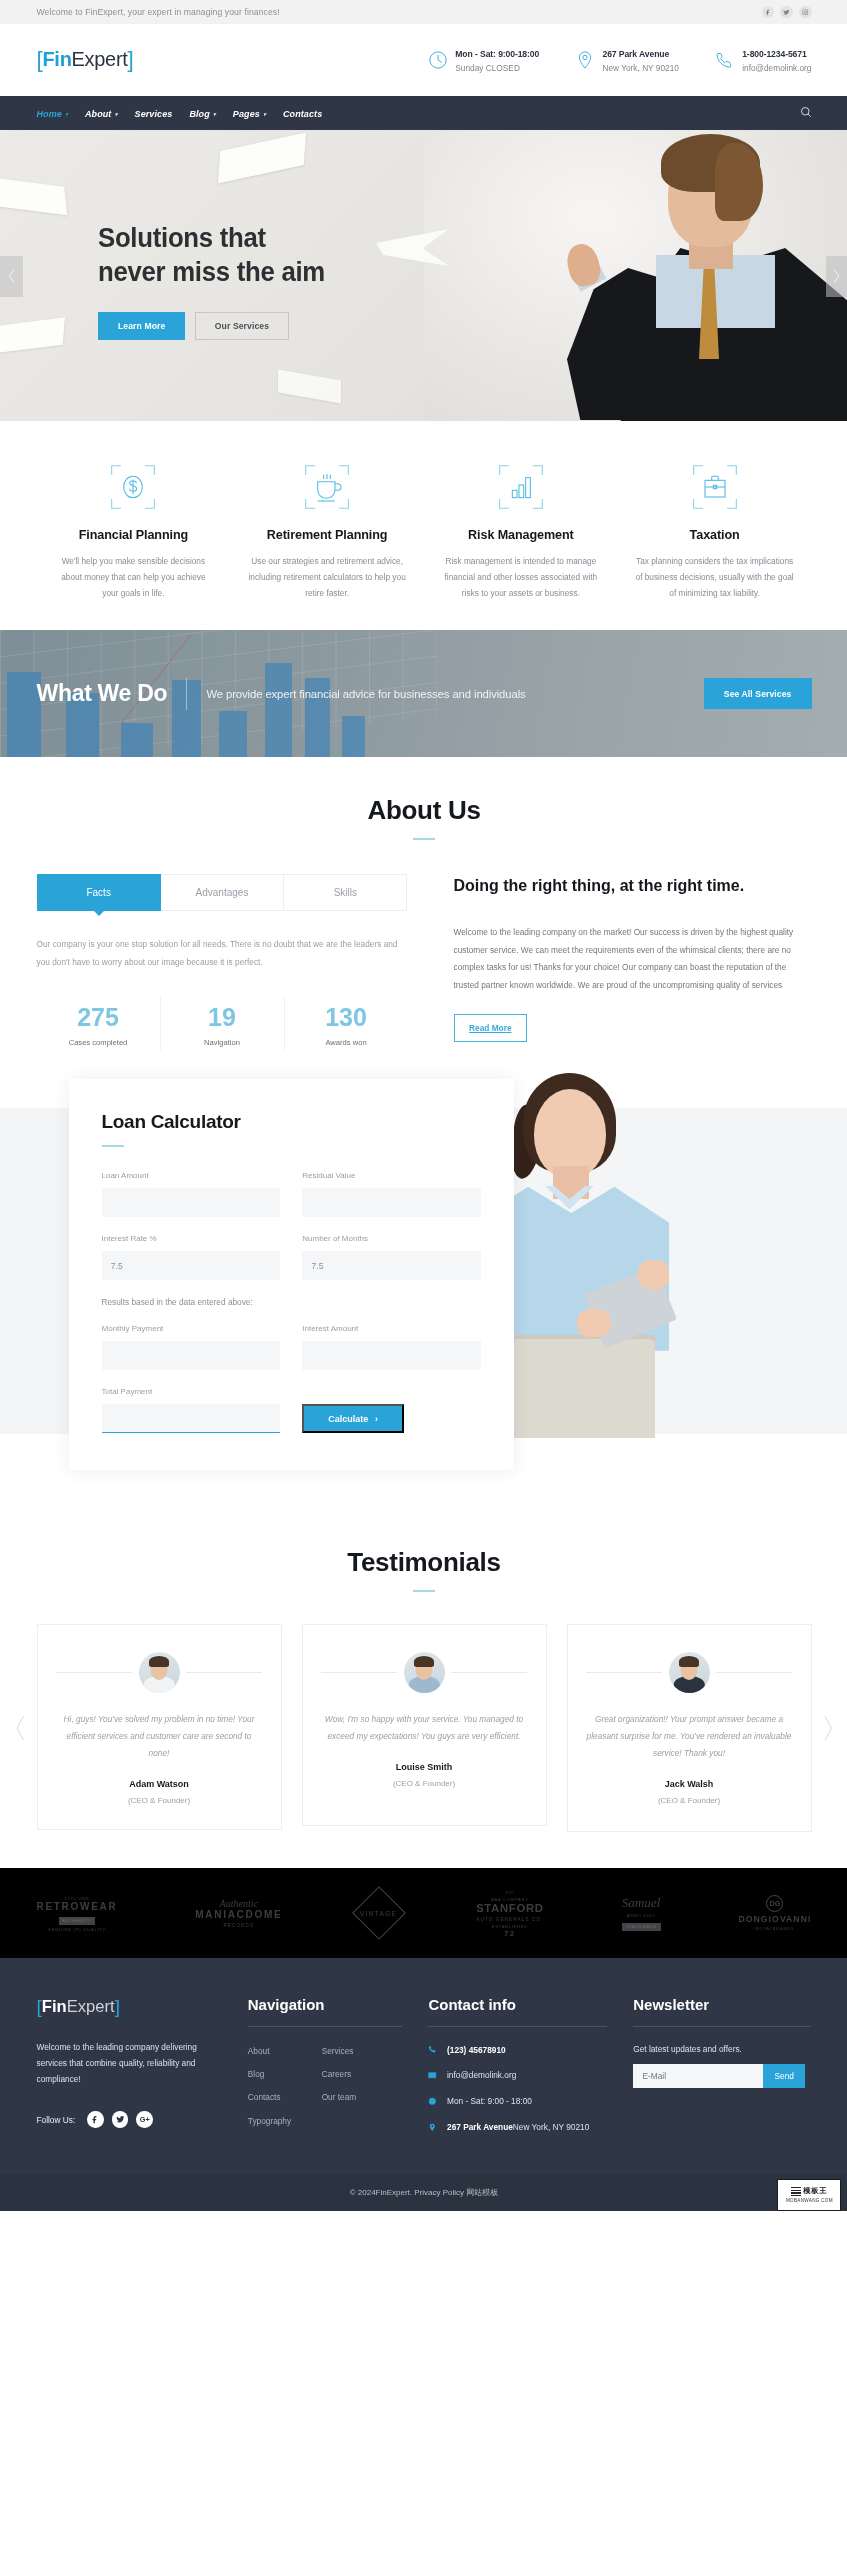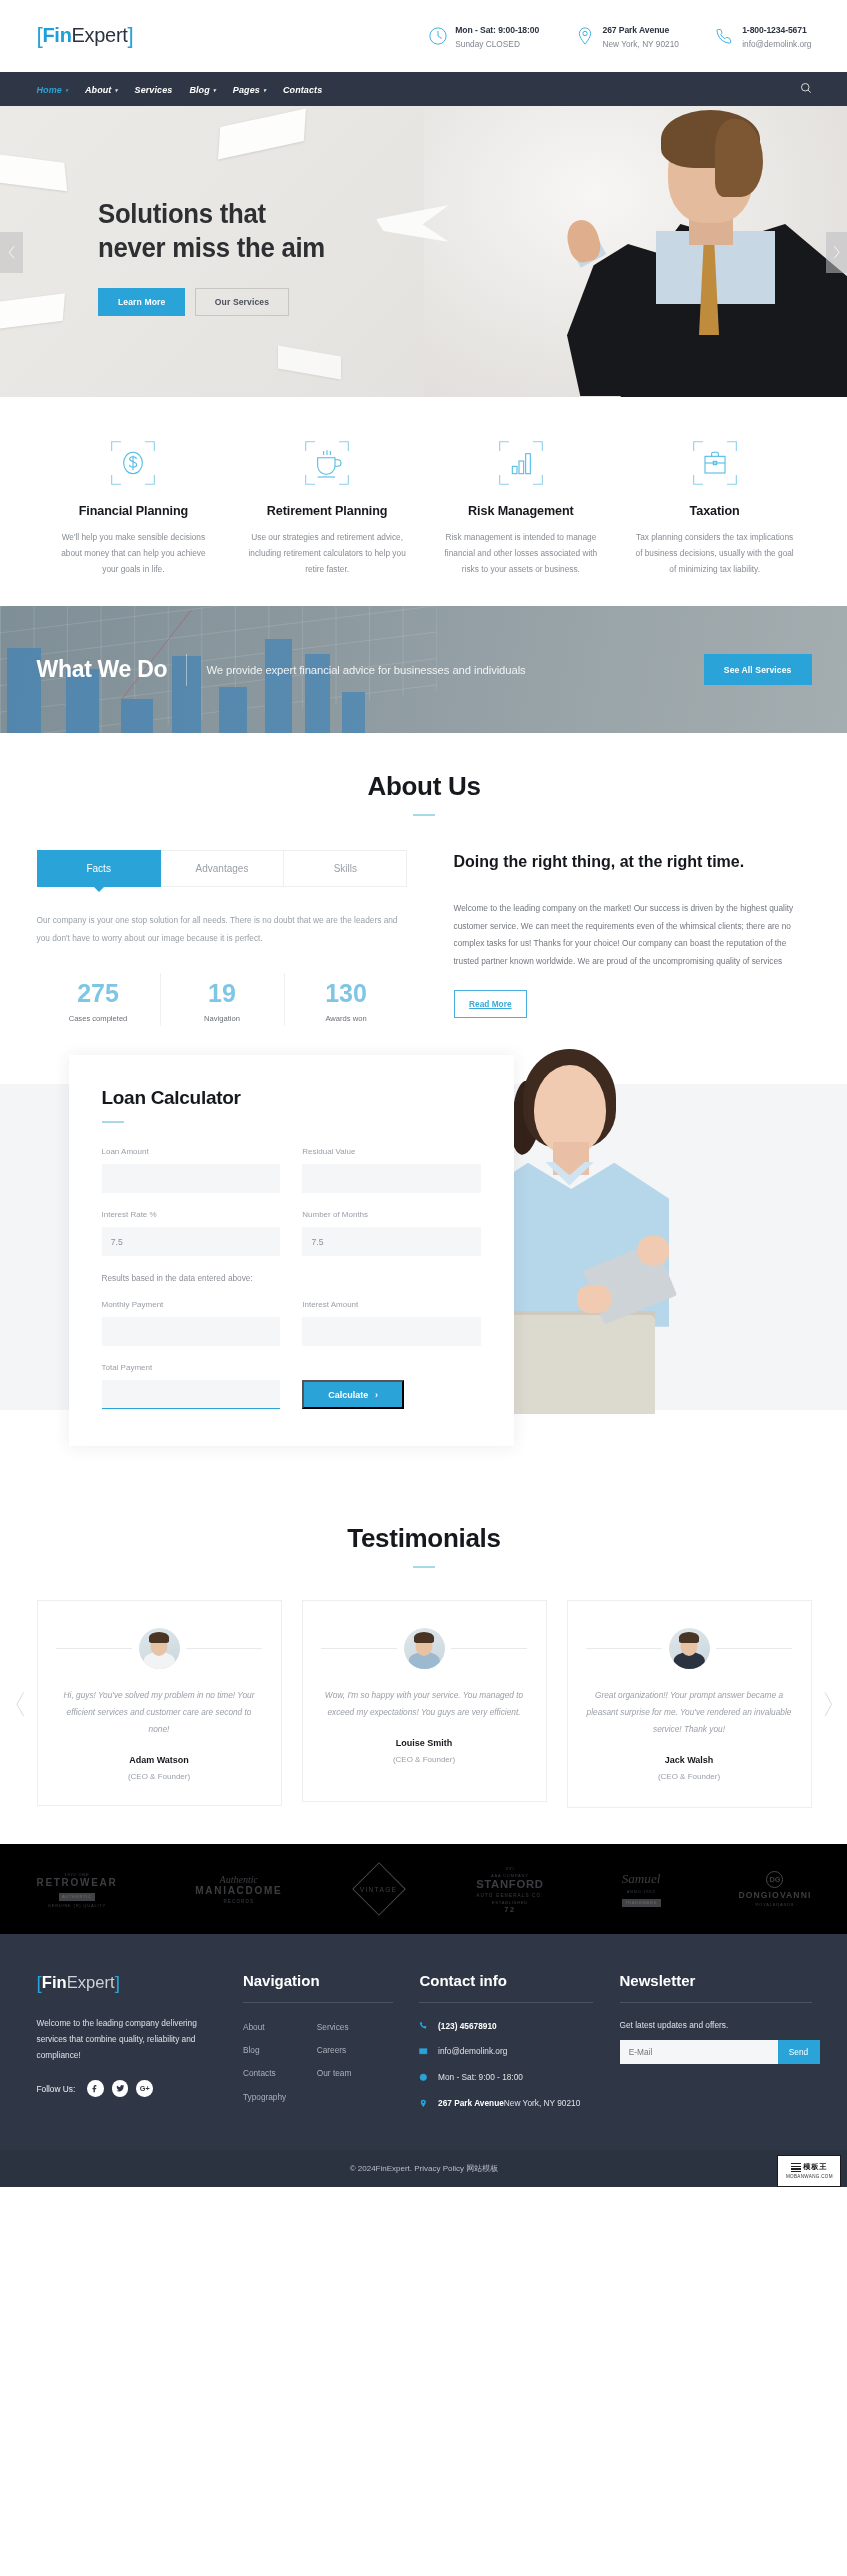--- a/index.html
+++ b/index.html
@@ -302,41 +302,41 @@
   .footer .container { display:flex; gap: 26.5px; }
   .fcol1 { width: 199px; }
   .fcol2 { width: 166px; }
   .fcol3 { width: 192px; }
   .fcol4 { width: 192px; }
   .flogo { font-size: 16.6px; white-space:nowrap; }
   .flogo .br { color:#29a3d8; font-weight:300; font-size:19px; vertical-align:-1.3px; }
   .flogo .fin { color:#fff; font-weight:700; }
   .flogo .exp { color:#cfd3da; font-weight:300; }
   .fabout { margin-top: 21px; font-size: 8.3px; line-height: 1.95; color:#dfe2e7; }
-  .follow { margin-top: 17px; display:flex; align-items:center; gap: 8px; }
+  .follow { margin-top: 24px; display:flex; align-items:center; gap: 8px; }
   .follow-lbl { font-size: 8.3px; color:#eef0f3; margin-right: 4px; }
   .fsoc { width: 16.6px; height:16.6px; border-radius:50%; background:#fff; display:flex; align-items:center; justify-content:center; }
   .fsoc svg { width: 8.6px; height: 8.6px; fill:#2f3645; }
   .fsoc .gp { font-size: 7.3px; font-weight:700; color:#2f3645; font-family:"Liberation Sans",sans-serif; }
   .fh {
     font-size: 15px; color:#fff; font-weight:700; padding-bottom: 13.2px;
     font-family:"Liberation Sans Narrow","Liberation Sans",sans-serif;
   }
   .fh-rule { height:0.7px; background:#4b5261; margin-bottom: 17px; }
   .flinks { display:flex; gap: 30.5px; }
   .flinks ul { list-style:none; }
   .flinks li { margin-bottom: 11.3px; }
   .flinks a { color:#aab0ba; text-decoration:none; font-size: 8.3px; }
   .fcontact { list-style:none; }
   .fcontact li { display:flex; gap: 9.3px; margin-bottom: 11.3px; font-size: 8.3px; color:#dfe2e7; line-height:1.6; }
   .fc-ico { width: 9.3px; flex: 0 0 9.3px; color:#29a3d8; padding-top: 1.3px; }
   .fc-ico svg { width: 8.6px; height: 8.6px; fill: #29a3d8; }
   .fc-strong { font-weight:700; color:#fff; }
   .news-text { font-size: 8.3px; color:#dfe2e7; margin-bottom: 10.6px; }
-  .news-form { display:flex; width: 200px; }
+  .news-form { display:flex; width: 172px; }
   .news-form input {
     flex:1; height: 24px; border:none; background:#f4f6f8; padding: 0 9.3px;
     font-size: 8.3px; color:#8b9098; font-family:"Liberation Sans",sans-serif;
   }
   .news-form button { width: 42px; height: 24px; border:none; background:#29a3d8; color:#fff; font-size: 8.3px; cursor:pointer; font-family:"Liberation Sans",sans-serif; }
 
   .copy { background:#2b3240; padding: 13.2px 0; position: relative; }
   .copy-text { text-align:center; font-size: 8px; color:#b9bec7; }
   .mbw {
     position:absolute; right: 6.6px; top: 5.3px; width: 64px; height: 32px; background:#fff;
@@ -345,20 +345,42 @@
   .mbw-top { display:flex; align-items:center; gap:2.6px; }
   .mbw-books { width: 9.3px; height: 9.3px; background: repeating-linear-gradient(180deg,#222 0 1.3px,#fff 1.3px 2.6px); }
   .mbw-cn { font-size: 7.3px; color:#111; font-weight:700; letter-spacing: 0.7px; }
   .mbw-url { font-size: 4.6px; color:#333; letter-spacing: 0.3px; margin-top: 2px; }
 </style>
 </head>
 <body>
 
 <div class="wrap">
 
+  <div class="topbar">
+    <div class="container">
+      <div class="topbar-text">Welcome to FinExpert, your expert in managing your finances!</div>
+      <div class="topbar-social">
+        <span class="soc-circle">
+          <svg viewBox="0 0 24 24">
+              <path d="M15 3h-3a5 5 0 0 0-5 5v3H4v4h3v8h4v-8h3l1-4h-4V8a1 1 0 0 1 1-1h3z"></path>
+            </svg>
+        </span>
+        <span class="soc-circle">
+          <svg viewBox="0 0 24 24">
+              <path d="M23 3a10.9 10.9 0 0 1-3.14 1.53A4.48 4.48 0 0 0 12 8v1A10.66 10.66 0 0 1 3 4s-4 9 5 13a11.64 11.64 0 0 1-7 2c9 5 20 0 20-11.5a4.5 4.5 0 0 0-.08-.83A7.72 7.72 0 0 0 23 3z"></path>
+            </svg>
+        </span>
+        <span class="soc-circle">
+          <svg viewBox="0 0 24 24">
+              <path d="M17 2H7a5 5 0 0 0-5 5v10a5 5 0 0 0 5 5h10a5 5 0 0 0 5-5V7a5 5 0 0 0-5-5zm3 15a3 3 0 0 1-3 3H7a3 3 0 0 1-3-3V7a3 3 0 0 1 3-3h10a3 3 0 0 1 3 3zm-8-10a5 5 0 1 0 0 10 5 5 0 0 0 0-10zm0 8a3 3 0 1 1 0-6 3 3 0 0 1 0 6zm5.5-8.3a1.2 1.2 0 1 1-2.4 0 1.2 1.2 0 0 1 2.4 0z"></path>
+            </svg>
+        </span>
+      </div>
+    </div>
+  </div>
 
   <div class="header">
     <div class="container">
       <div class="logo">
         <span class="br">[</span><span class="fin">Fin</span><span class="exp">Expert</span><span class="br">]</span>
       </div>
       <div class="hdr-info">
 
         <div class="info-item">
           <span class="info-ico">

